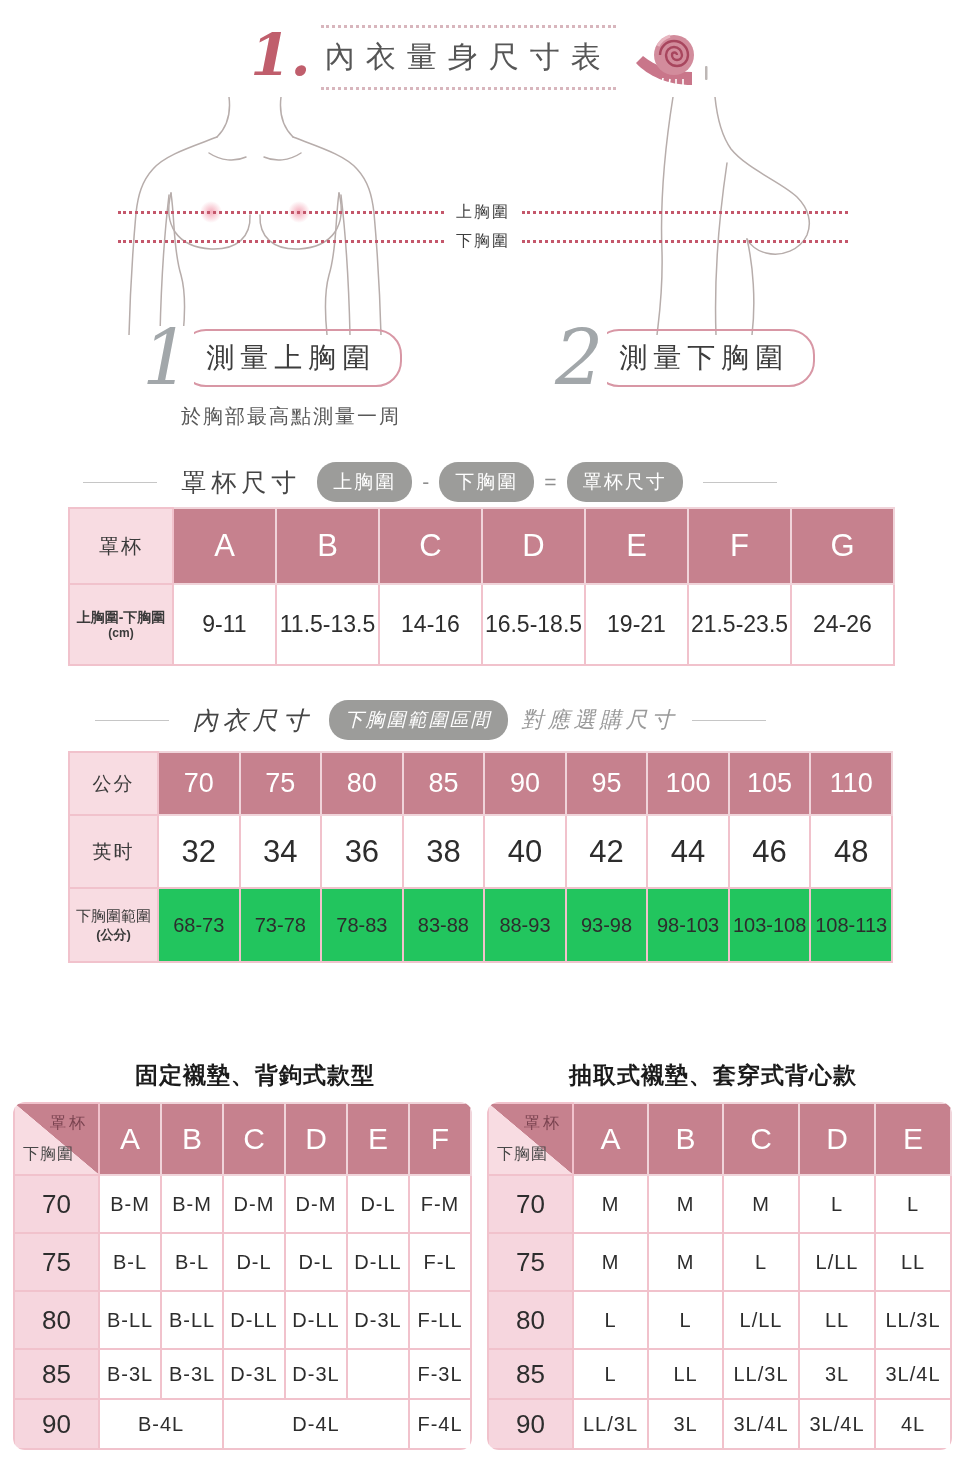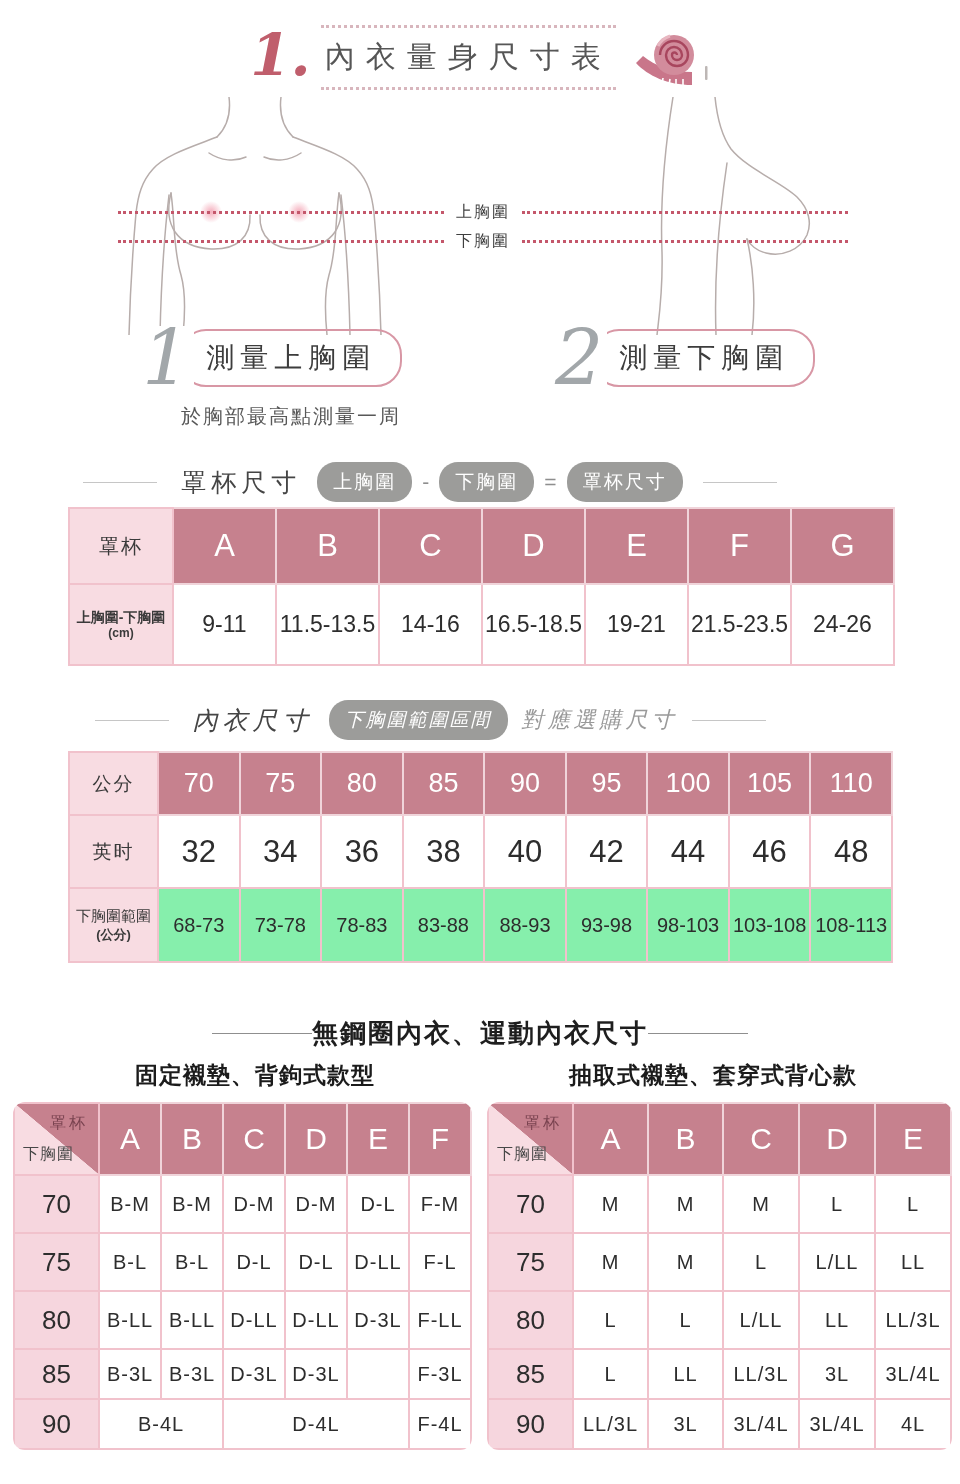--- a/index.html
+++ b/index.html
@@ -53,21 +53,21 @@
   .cup-table .hcell{font-size:31px;height:74px;font-weight:400;}
   .cup-table .dcell{font-size:23px;height:79px;color:#2d2d2d;background:#fff;}
   .cup-corner{font-size:20px;letter-spacing:2px;}
   .cup-rowlab .t1{font-size:14px;font-weight:bold;display:block;line-height:1.3;}
   .cup-rowlab .t2{font-size:12px;font-weight:bold;display:block;line-height:1.3;}
 
   .size-table-wrap{position:absolute;left:68px;top:751px;}
   .size-table{width:825px;}
   .size-table .hcell{font-size:27px;height:61px;font-weight:400;}
   .size-table .icell{font-size:31px;height:71px;color:#2d2d2d;background:#fff;}
-  .size-table .rcell{font-size:20px;height:72px;color:#2d2d2d;background:#86efac;}
+  .size-table .rcell{font-size:20px;height:72px;color:#2d2d2d;background:#22c55e;}
   .size-lab{font-size:19px;letter-spacing:2px;}
   .size-rowlab .t1{font-size:15px;font-weight:normal;display:block;line-height:1.35;}
   .size-rowlab .t2{font-size:13px;font-weight:bold;display:block;line-height:1.35;}
 
   
   .bheading{position:absolute;top:1016px;left:0;width:960px;display:flex;justify-content:center;align-items:center;}
   .bh-line{width:100px;height:0;border-top:1px solid #8f8f8f;}
   .bh-text{font-size:26px;font-weight:bold;color:#1e1e1e;letter-spacing:2px;white-space:nowrap;}
   .subhead{position:absolute;top:1060px;font-size:23px;font-weight:bold;color:#1b1b1b;letter-spacing:1px;text-align:center;white-space:nowrap;}
   .subhead.left{left:30px;width:450px;}
@@ -286,25 +286,20 @@
         <td class="rcell">88-93</td>
         <td class="rcell">93-98</td>
         <td class="rcell">98-103</td>
         <td class="rcell">103-108</td>
         <td class="rcell">108-113</td>
       </tr>
     </tbody>
       </table>
   </div>
 
-  <div class="bheading">
-    <span class="bh-line"></span>
-    <span class="bh-text">無鋼圈內衣、運動內衣尺寸</span>
-    <span class="bh-line"></span>
-  </div>
   <div class="subhead left">固定襯墊、背鉤式款型</div>
   <div class="subhead right">抽取式襯墊、套穿式背心款</div>
 
   <div class="btable-wrap bl">
     <table class="tbl btable btable-left">
       <colgroup>
           <col style="width:85px">
           <col style="width:62px">
           <col style="width:62px">
           <col style="width:62px">

